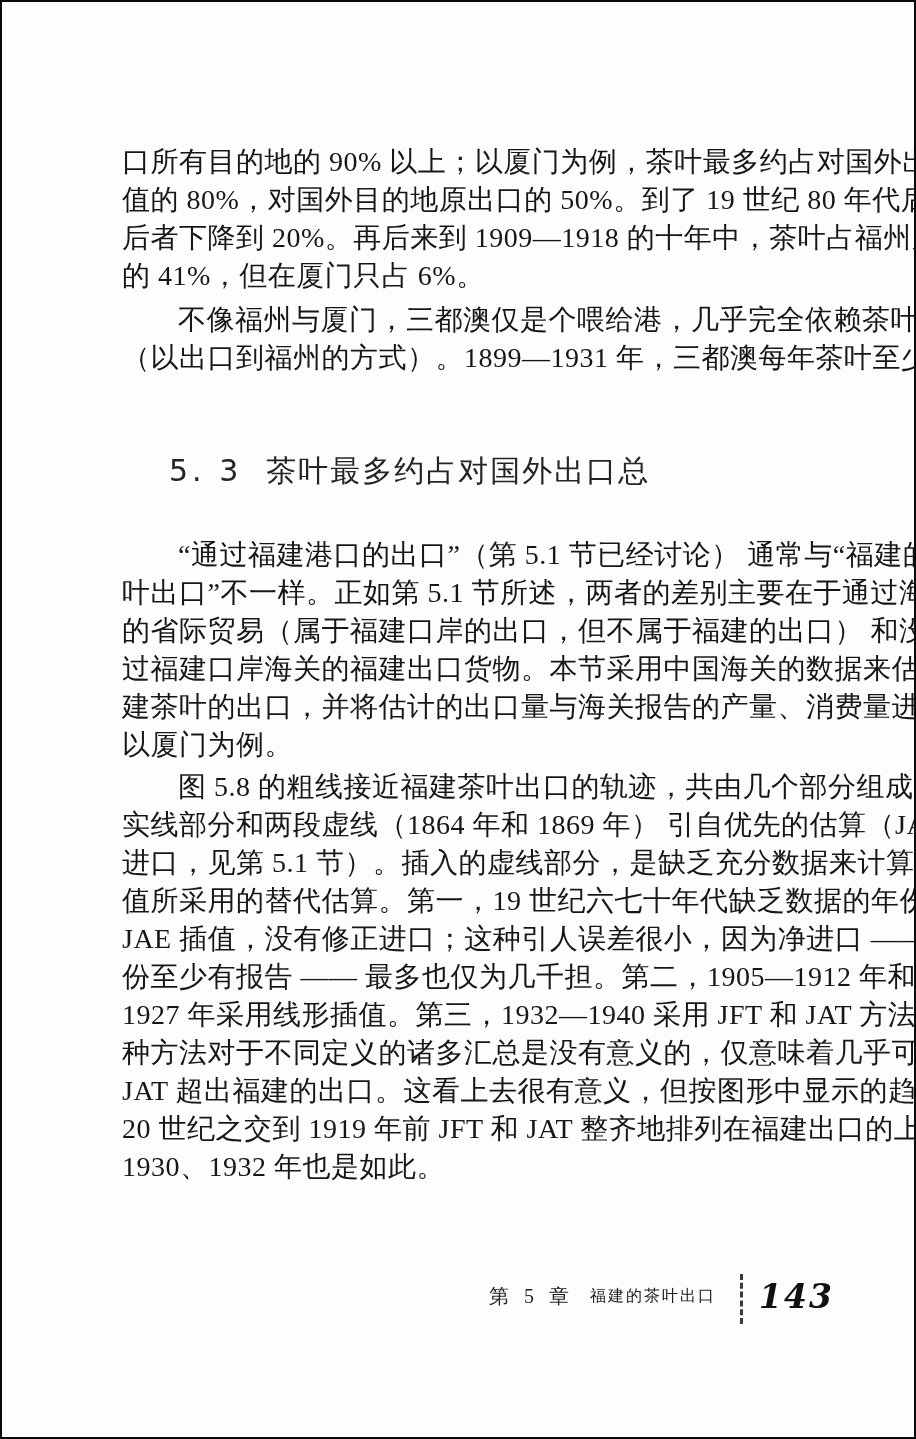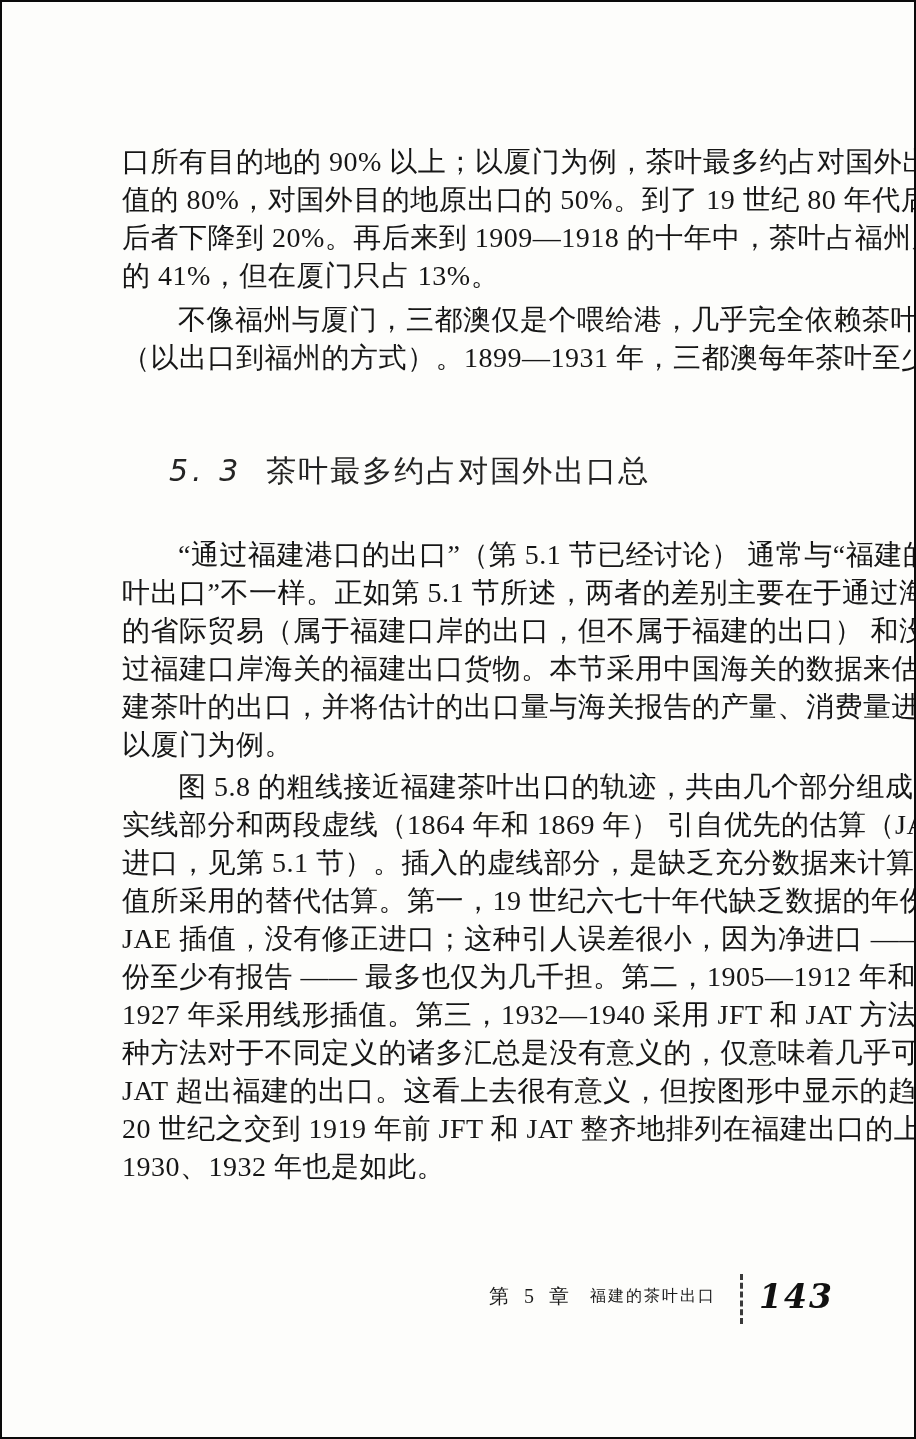--- a/index.html
+++ b/index.html
@@ -46,21 +46,21 @@
     top: 449px;
     left: 47px;
     display: flex;
     align-items: baseline;
     font-family: "DejaVu Sans", "Liberation Sans", sans-serif;
     font-size: 30px;
     font-weight: 500;
     color: #242424;
     letter-spacing: 2px;
   }
-  .section-heading .sec-num { margin-right: 24px; letter-spacing: 4px; font-style: italic; }
+  .section-heading .sec-num { margin-right: 24px; letter-spacing: 4px; }
 
   .page-footer {
     position: absolute;
     top: 1268px;
     right: 80px;
     display: flex;
     align-items: center;
     height: 52px;
   }
   .page-footer .chapter {
@@ -94,21 +94,21 @@
 <body>
 
 <div class="page">
 
   <div class="text-block">
 
     <div class="para" id="p1">
       <span class="line">口所有目的地的 90% 以上；以厦门为例，茶叶最多约占对国外出口总</span>
       <span class="line">值的 80%，对国外目的地原出口的 50%。到了 19 世纪 80 年代后期，</span>
       <span class="line">后者下降到 20%。再后来到 1909—1918 的十年中，茶叶占福州原出口</span>
-      <span class="line">的 41%，但在厦门只占 13%。</span>
+      <span class="line">的 41%，但在厦门只占 6%。</span>
     </div>
 
     <div class="para indent-first" id="p2">
       <span class="line">不像福州与厦门，三都澳仅是个喂给港，几乎完全依赖茶叶贸易</span>
       <span class="line">（以出口到福州的方式）。1899—1931 年，三都澳每年茶叶至少占原出</span>
     </div>
 
     <h2 class="section-heading">
       <span class="sec-num">5. 3</span>
       <span class="sec-title">茶叶最多约占对国外出口总</span>

